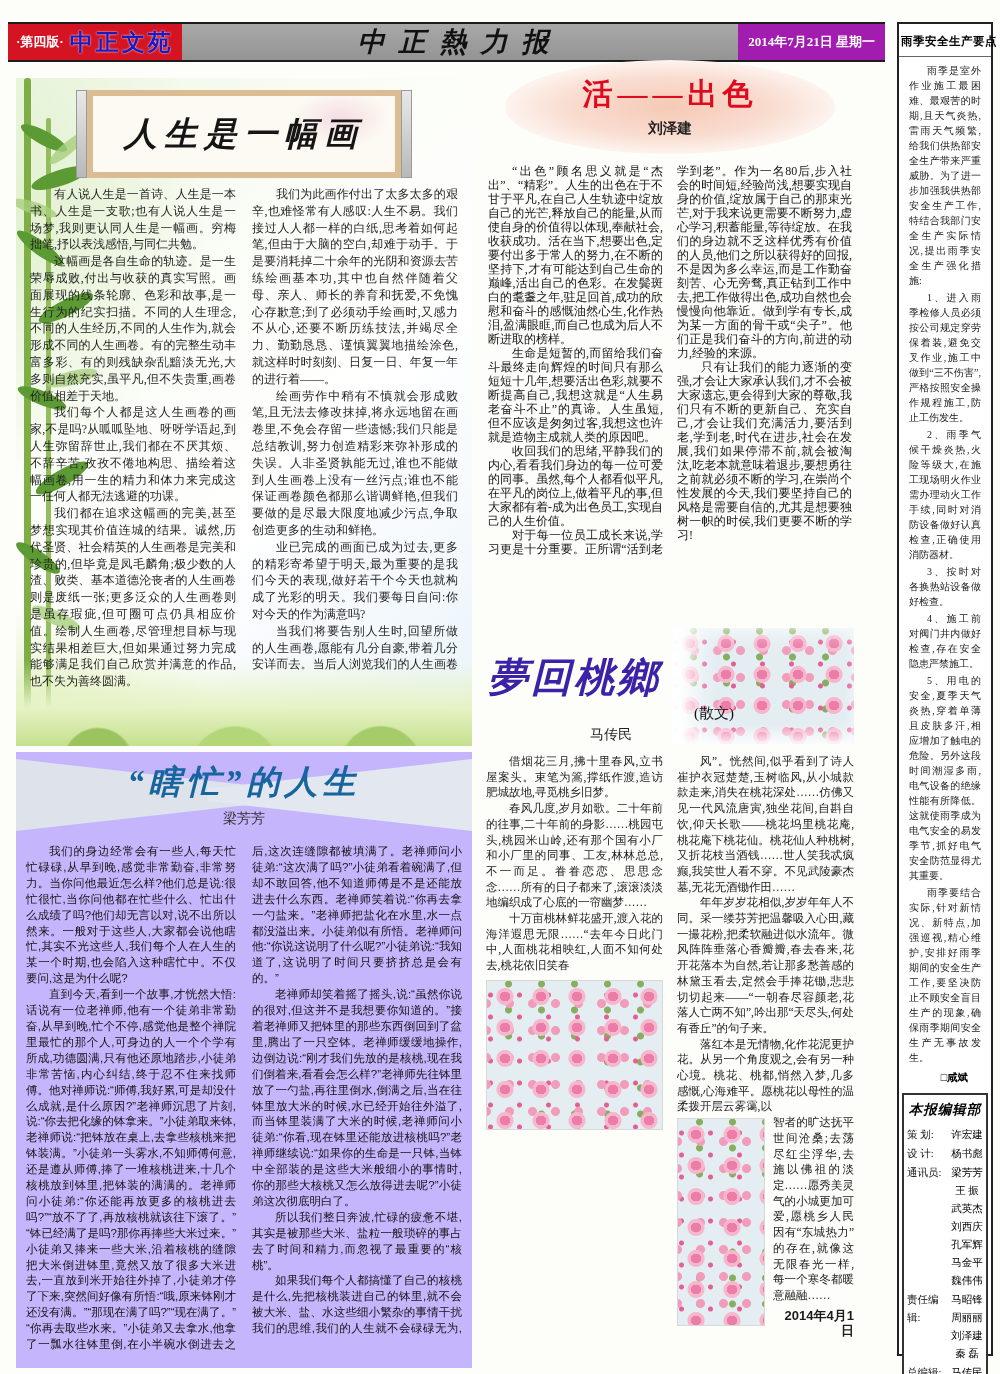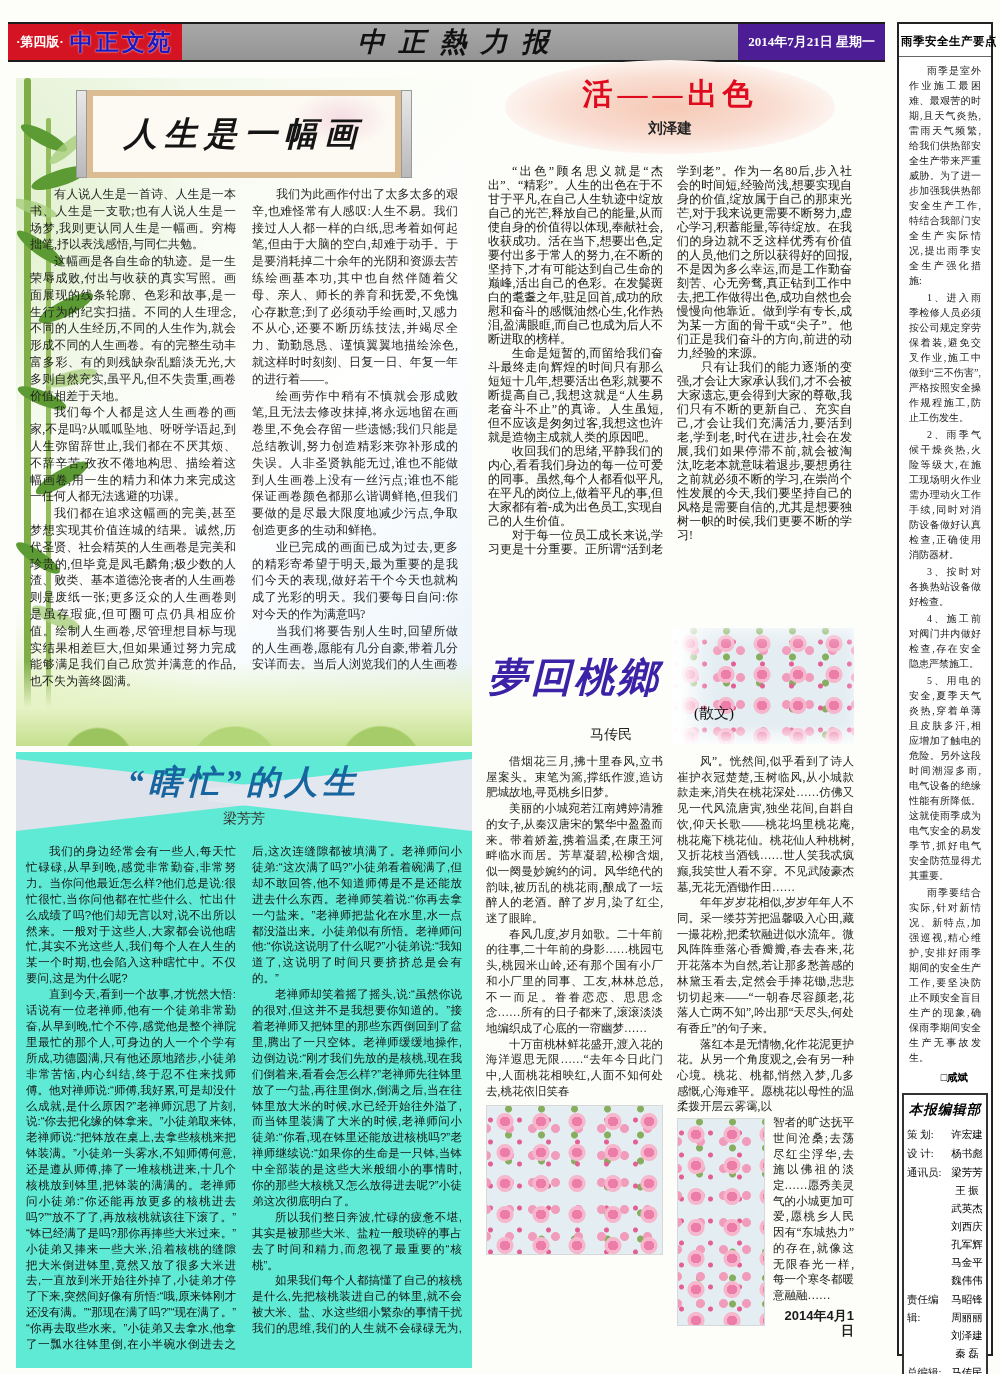--- a/index.html
+++ b/index.html
@@ -8,21 +8,21 @@
 
   
   .hdr{position:absolute;left:8px;top:22px;width:877px;height:40px;display:flex;
        border-top:2px solid #1c1c1c;border-bottom:2px solid #1c1c1c;box-sizing:border-box;}
   .hdr-left{background:#d41422;display:flex;align-items:center;padding:0 8px;gap:6px;}
   .hdr-edition{color:#fff;font-size:13px;font-weight:bold;white-space:nowrap;}
   .hdr-section{color:#1d18c0;font-size:23px;font-weight:bold;letter-spacing:3px;white-space:nowrap;
        text-shadow:0 0 2px #ffffff;}
   .hdr-mid{flex:1;background:linear-gradient(180deg,#a8a8a8,#949494);display:flex;align-items:center;justify-content:center;}
   .hdr-masthead{font-size:27px;font-weight:bold;font-style:italic;letter-spacing:14px;color:#111;}
-  .hdr-right{background:#4c1d95;display:flex;align-items:center;padding:12px 10px;}
+  .hdr-right{background:#a21caf;display:flex;align-items:center;padding:12px 10px;}
   .hdr-date{color:#fff;font-size:13px;font-weight:bold;white-space:nowrap;}
 
   
   .sidebar{position:absolute;left:897px;top:22px;width:96px;height:1334px;border:2px solid #222;
        box-sizing:border-box;background:#fff;}
   .sb-title{font-size:11.5px;font-weight:bold;text-align:center;padding:10px 2px 7px;letter-spacing:.5px;
        border-bottom:1px solid #666;white-space:nowrap;}
   .sb-body{padding:6px 6px 2px;font-size:10px;line-height:15px;text-align:justify;color:#1a1a1a;}
   .sb-body p{margin:0 4px 2px;text-indent:1.8em;}
   .sb-byline{text-align:right;font-weight:bold;font-size:10.5px;padding:2px 23px 0;}
@@ -52,21 +52,21 @@
        radial-gradient(ellipse 70px 40px at 82% 30%,#f6dce4 0%,rgba(246,220,228,0) 70%),
        #fcfaf2;
      display:flex;align-items:center;justify-content:center;}
   .painting-title{font-size:33px;font-weight:bold;font-style:italic;letter-spacing:7px;color:#151515;white-space:nowrap;}
   .painting-body{position:relative;margin:8px 14px 0;height:520px;column-count:2;column-gap:16px;
      font-size:12px;line-height:16.8px;text-align:justify;color:#1f1f1f;}
   .painting-body p{margin:0;text-indent:2em;}
   .bamboo{position:absolute;left:0;top:0;pointer-events:none;}
 
   
-  .art-busy{position:absolute;left:16px;top:752px;width:456px;height:616px;overflow:hidden;background:#5eead4;}
+  .art-busy{position:absolute;left:16px;top:752px;width:456px;height:616px;overflow:hidden;background:#c4b5fd;}
   .busy-head{position:relative;height:88px;}
   .busy-tri1{position:absolute;left:0;top:4px;width:58%;height:78px;background:#dde2eb;
      clip-path:polygon(0 4%,100% 42%,100% 58%,0 96%);}
   .busy-tri2{position:absolute;right:0;top:4px;width:58%;height:78px;background:#e3e7ef;
      clip-path:polygon(0 42%,100% 4%,100% 96%,0 58%);}
   .busy-title{position:absolute;left:0;top:8px;width:100%;text-align:center;font-size:33px;font-weight:bold;
      font-style:italic;color:#17659f;letter-spacing:5px;}
   .busy-author{position:absolute;left:0;top:58px;width:100%;text-align:center;font-size:14px;color:#333;
      font-family:"Liberation Sans","DejaVu Sans",sans-serif;}
   .busy-body{margin:4px 10px 0;height:512px;column-count:2;column-gap:16px;font-size:11.5px;line-height:15.9px;
@@ -207,21 +207,20 @@
   <div class="art-peach">
     <div class="peach-head">
       <div class="blossom peach-head-photo"></div>
       <div class="peach-title">夢回桃鄉</div>
       <div class="peach-genre">(散文)</div>
       <div class="peach-author">马传民</div>
     </div>
     <div class="peach-cols">
       <div class="peach-col">
         <p>借烟花三月,拂十里春风,立书屋案头。束笔为篙,撑纸作渡,造访肥城故地,寻觅桃乡旧梦。</p>
-        <p>美丽的小城宛若江南娉婷清雅的女子,从秦汉唐宋的繁华中盈盈而来。带着娇羞,携着温柔,在康王河畔临水而居。芳草凝碧,松柳含烟,似一阕曼妙婉约的词。风华绝代的韵味,被历乱的桃花雨,酿成了一坛醉人的老酒。醉了岁月,染了红尘,迷了眼眸。</p>
         <p>春风几度,岁月如歌。二十年前的往事,二十年前的身影……桃园屯头,桃园米山岭,还有那个国有小厂和小厂里的同事、工友,林林总总,不一而足。眷眷恋恋、思思念念……所有的日子都来了,滚滚淡淡地编织成了心底的一帘幽梦……</p>
         <p>十万亩桃林鲜花盛开,渡入花的海洋遐思无限……“去年今日此门中,人面桃花相映红,人面不知何处去,桃花依旧笑春</p>
         <div class="blossom peach-photo-large"></div>
       </div>
       <div class="peach-col">
         <p>风”。恍然间,似乎看到了诗人崔护衣冠楚楚,玉树临风,从小城款款走来,消失在桃花深处……仿佛又见一代风流唐寅,独坐花间,自斟自饮,仰天长歌——桃花坞里桃花庵,桃花庵下桃花仙。桃花仙人种桃树,又折花枝当酒钱……世人笑我忒疯癫,我笑世人看不穿。不见武陵豪杰墓,无花无酒锄作田……</p>
         <p>年年岁岁花相似,岁岁年年人不同。采一缕芬芳把温馨吸入心田,藏一撮花粉,把柔软融进似水流年。微风阵阵垂落心香瓣瓣,春去春来,花开花落本为自然,若让那多愁善感的林黛玉看去,定然会手捧花锄,悲悲切切起来——“一朝春尽容颜老,花落人亡两不知”,吟出那“天尽头,何处有香丘”的句子来。</p>
         <p>落红本是无情物,化作花泥更护花。从另一个角度观之,会有另一种心境。桃花、桃都,悄然入梦,几多感慨,心海难平。愿桃花以母性的温柔拨开层云雾霭,以</p>
         <div class="peach-wrap">
           <div class="blossom peach-photo-small"></div>

